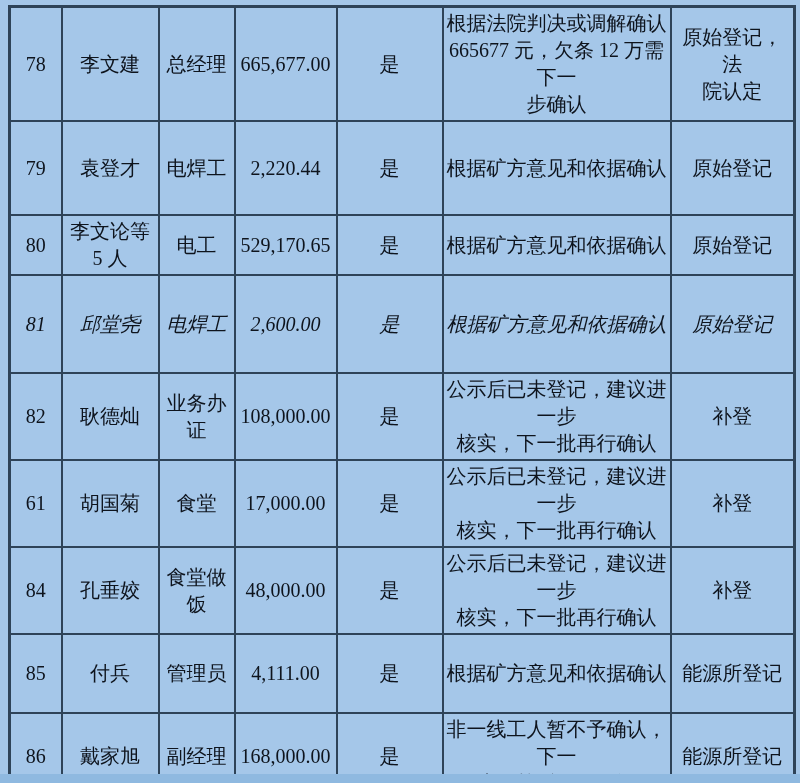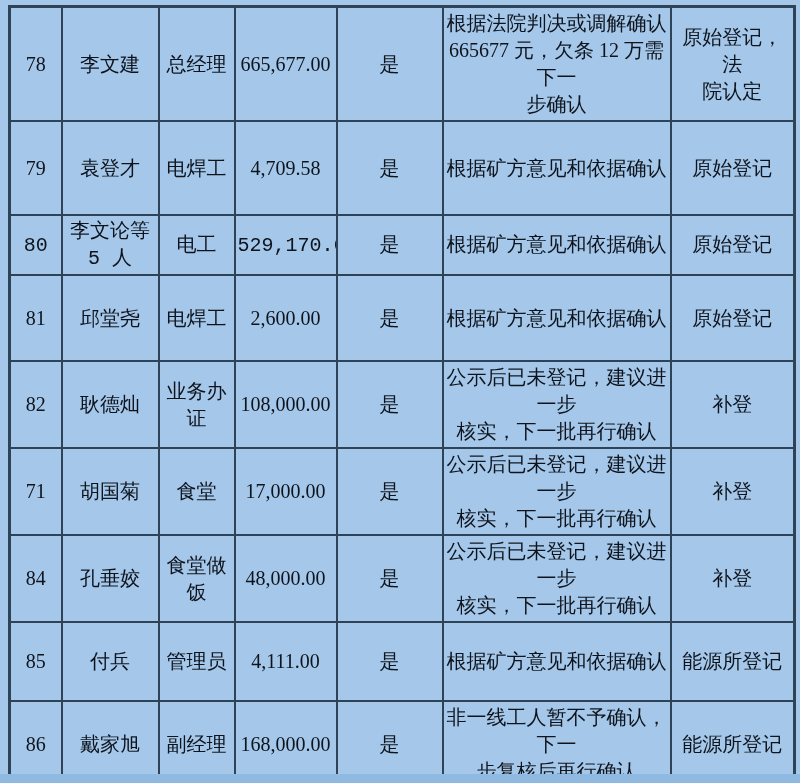--- a/index.html
+++ b/index.html
@@ -42,22 +42,22 @@
   td.c-no, td.c-amount { font-size: 21px; }
   td.c-remark {
     vertical-align: top;
     font-size: 17px;
     line-height: 25px;
     padding-top: 5px;
   }
   td.c-reg { font-size: 19px; line-height: 30px; margin-top: 36px; }
   tr:nth-child(1)  { height: 90px; }
   tr:nth-child(2)  { height: 94px; }
-  tr:nth-child(3)  { height: 56px; font-family: Liberation Mono, monospace; }
-  tr:nth-child(4)  { height: 86px; }
+  tr:nth-child(3)  { height: 56px; }
+  tr:nth-child(4)  { height: 98px; font-style: italic; }
   tr:nth-child(5)  { height: 70px; }
   tr:nth-child(6)  { height: 71px; }
   tr:nth-child(7)  { height: 67px; }
   tr:nth-child(8)  { height: 79px; }
   tr:nth-child(9)  { height: 73px; }
   tr:nth-child(10) { height: 70px; }
   .bottom-strip {
     position: absolute;
     left: 0; right: 0; bottom: 0;
     height: 9px;
@@ -88,21 +88,21 @@
         <td class="c-remark">根据法院判决或调解确认
 665677 元，欠条 12 万需下一
 步确认</td>
         <td class="c-reg">原始登记，法
 院认定</td>
       </tr>
       <tr>
         <td class="c-no">79</td>
         <td class="c-name">袁登才</td>
         <td class="c-job">电焊工</td>
-        <td class="c-amount">4,709.58</td>
+        <td class="c-amount">2,220.44</td>
         <td class="c-yes">是</td>
         <td class="c-remark">根据矿方意见和依据确认</td>
         <td class="c-reg">原始登记</td>
       </tr>
       <tr>
         <td class="c-no">80</td>
         <td class="c-name">李文论等
 5 人</td>
         <td class="c-job">电工</td>
         <td class="c-amount">529,170.65</td>
@@ -124,21 +124,21 @@
         <td class="c-name">耿德灿</td>
         <td class="c-job">业务办
 证</td>
         <td class="c-amount">108,000.00</td>
         <td class="c-yes">是</td>
         <td class="c-remark">公示后已未登记，建议进一步
 核实，下一批再行确认</td>
         <td class="c-reg">补登</td>
       </tr>
       <tr>
-        <td class="c-no">71</td>
+        <td class="c-no">61</td>
         <td class="c-name">胡国菊</td>
         <td class="c-job">食堂</td>
         <td class="c-amount">17,000.00</td>
         <td class="c-yes">是</td>
         <td class="c-remark">公示后已未登记，建议进一步
 核实，下一批再行确认</td>
         <td class="c-reg">补登</td>
       </tr>
       <tr>
         <td class="c-no">84</td>

